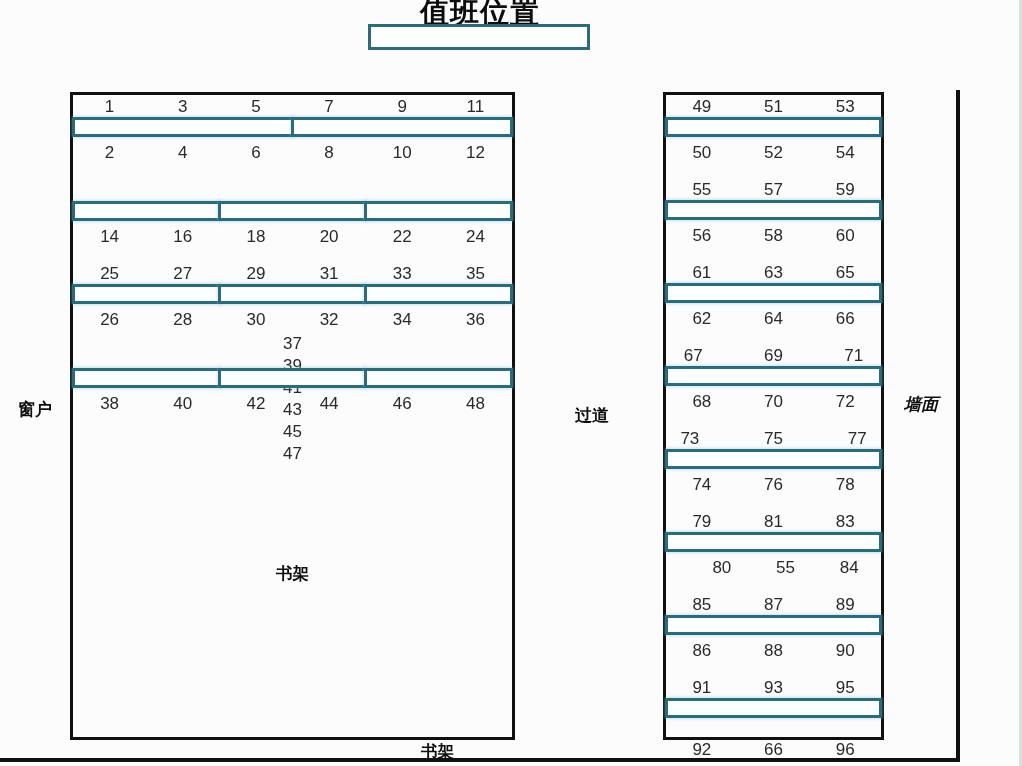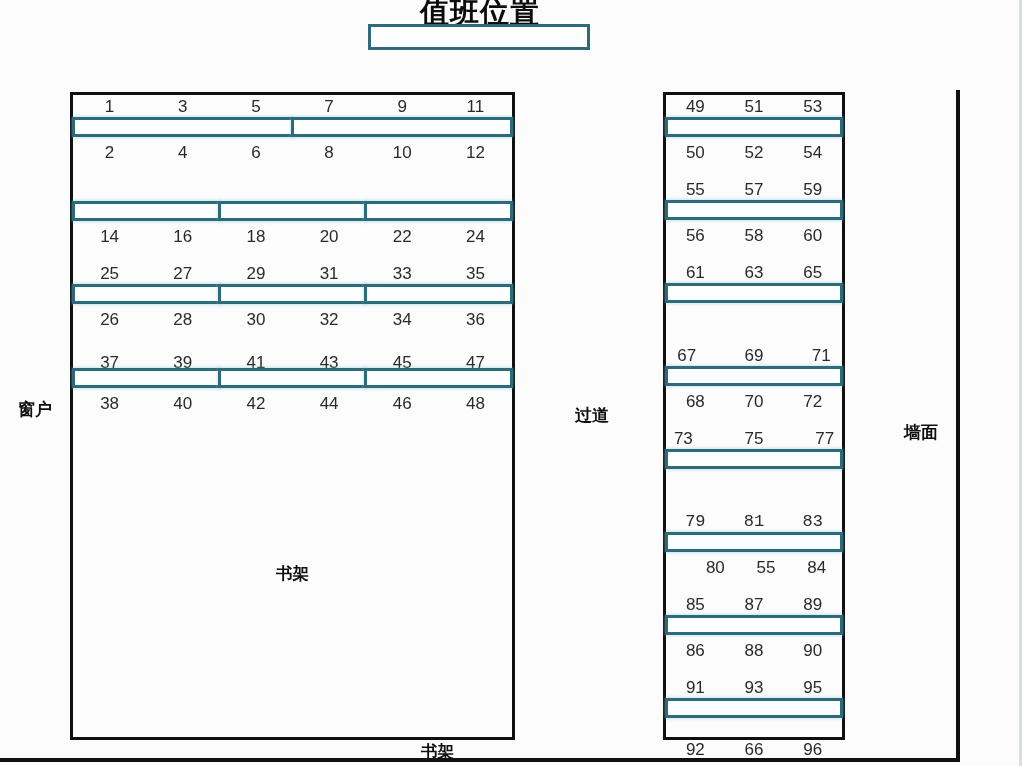--- a/index.html
+++ b/index.html
@@ -27,21 +27,21 @@
     border:3px solid var(--desk,#2e6b7a);
     background:#fdffff;
   }
   .seat-block{
     position:absolute;top:92px;height:648px;
     box-sizing:border-box;
     border:3px solid var(--wall,#101010);
     background:transparent;
   }
   #left-block{left:70px;width:445px;}
-  #right-block{left:663px;width:182px;}
+  #right-block{left:663px;width:221px;}
   .num-row{
     position:absolute;left:0;right:0;height:22px;
     display:flex;align-items:center;
   }
   .seat{
     flex:1;text-align:center;
     font-size:17px;color:#2a2a2a;
     line-height:22px;
   }
   .desk{
@@ -56,21 +56,21 @@
     box-shadow:0 1px 3px rgba(120,200,215,.35), 0 -1px 3px rgba(120,200,215,.35);
   }
   .desk-seg + .desk-seg{margin-left:-3px;}
   .room-label{
     position:absolute;
     font-size:17px;font-weight:700;color:#0e0e0e;
     white-space:nowrap;
   }
   #label-window{left:18px;top:398px;}
   #label-aisle{left:575px;top:404px;}
-  #label-wall{left:904px;top:421px;}
+  #label-wall{left:904px;top:393px;font-style:italic;}
   #label-shelf-inner{left:276px;top:563px;font-size:16.5px;}
   #label-shelf-bottom{left:421px;top:741px;font-size:16.5px;}
   .wall-line{position:absolute;background:var(--wall,#101010);}
   #wall-right{left:956px;top:90px;width:3.5px;height:672px;}
   #wall-bottom{left:0;top:758px;width:959px;height:3.5px;}
 </style>
 </head>
 <body>
 
 <div class="page">
@@ -127,21 +127,21 @@
         <div class="desk-seg"></div>
       </div>
       <div class="num-row" style="top: 214px;">
         <span class="seat">26</span>
         <span class="seat">28</span>
         <span class="seat">30</span>
         <span class="seat">32</span>
         <span class="seat">34</span>
         <span class="seat">36</span>
       </div>
-      <div class="num-row" style="top: 257px;">
+      <div class="num-row" style="top: 238px; flex-direction: column;">
         <span class="seat">37</span>
         <span class="seat">39</span>
         <span class="seat">41</span>
         <span class="seat">43</span>
         <span class="seat">45</span>
         <span class="seat">47</span>
       </div>
       <div class="desk" style="top: 272.5px;">
         <div class="desk-seg"></div>
         <div class="desk-seg"></div>
@@ -184,20 +184,25 @@
         <span class="seat">60</span>
       </div>
       <div class="num-row" style="top: 167px;">
         <span class="seat">61</span>
         <span class="seat">63</span>
         <span class="seat">65</span>
       </div>
       <div class="desk" style="top: 188px;">
         <div class="desk-seg"></div>
       </div>
+      <div class="num-row" style="top: 213px;">
+        <span class="seat">62</span>
+        <span class="seat">64</span>
+        <span class="seat">66</span>
+      </div>
       <div class="num-row" style="top: 250px; gap: 26px;">
         <span class="seat">67</span>
         <span class="seat">69</span>
         <span class="seat">71</span>
       </div>
       <div class="desk" style="top: 271px;">
         <div class="desk-seg"></div>
       </div>
       <div class="num-row" style="top: 296px;">
         <span class="seat">68</span>
@@ -205,21 +210,26 @@
         <span class="seat">72</span>
       </div>
       <div class="num-row" style="top: 333px; gap: 36px;">
         <span class="seat">73</span>
         <span class="seat">75</span>
         <span class="seat">77</span>
       </div>
       <div class="desk" style="top: 354px;">
         <div class="desk-seg"></div>
       </div>
-      <div class="num-row" style="top: 416px; font-family: Liberation Mono, monospace;">
+      <div class="num-row" style="top: 379px;">
+        <span class="seat">74</span>
+        <span class="seat">76</span>
+        <span class="seat">78</span>
+      </div>
+      <div class="num-row" style="top: 416px;">
         <span class="seat">79</span>
         <span class="seat">81</span>
         <span class="seat">83</span>
       </div>
       <div class="desk" style="top: 437px;">
         <div class="desk-seg"></div>
       </div>
       <div class="num-row" style="top: 462px; margin-left: 24px;">
         <span class="seat">80</span>
         <span class="seat">55</span>

